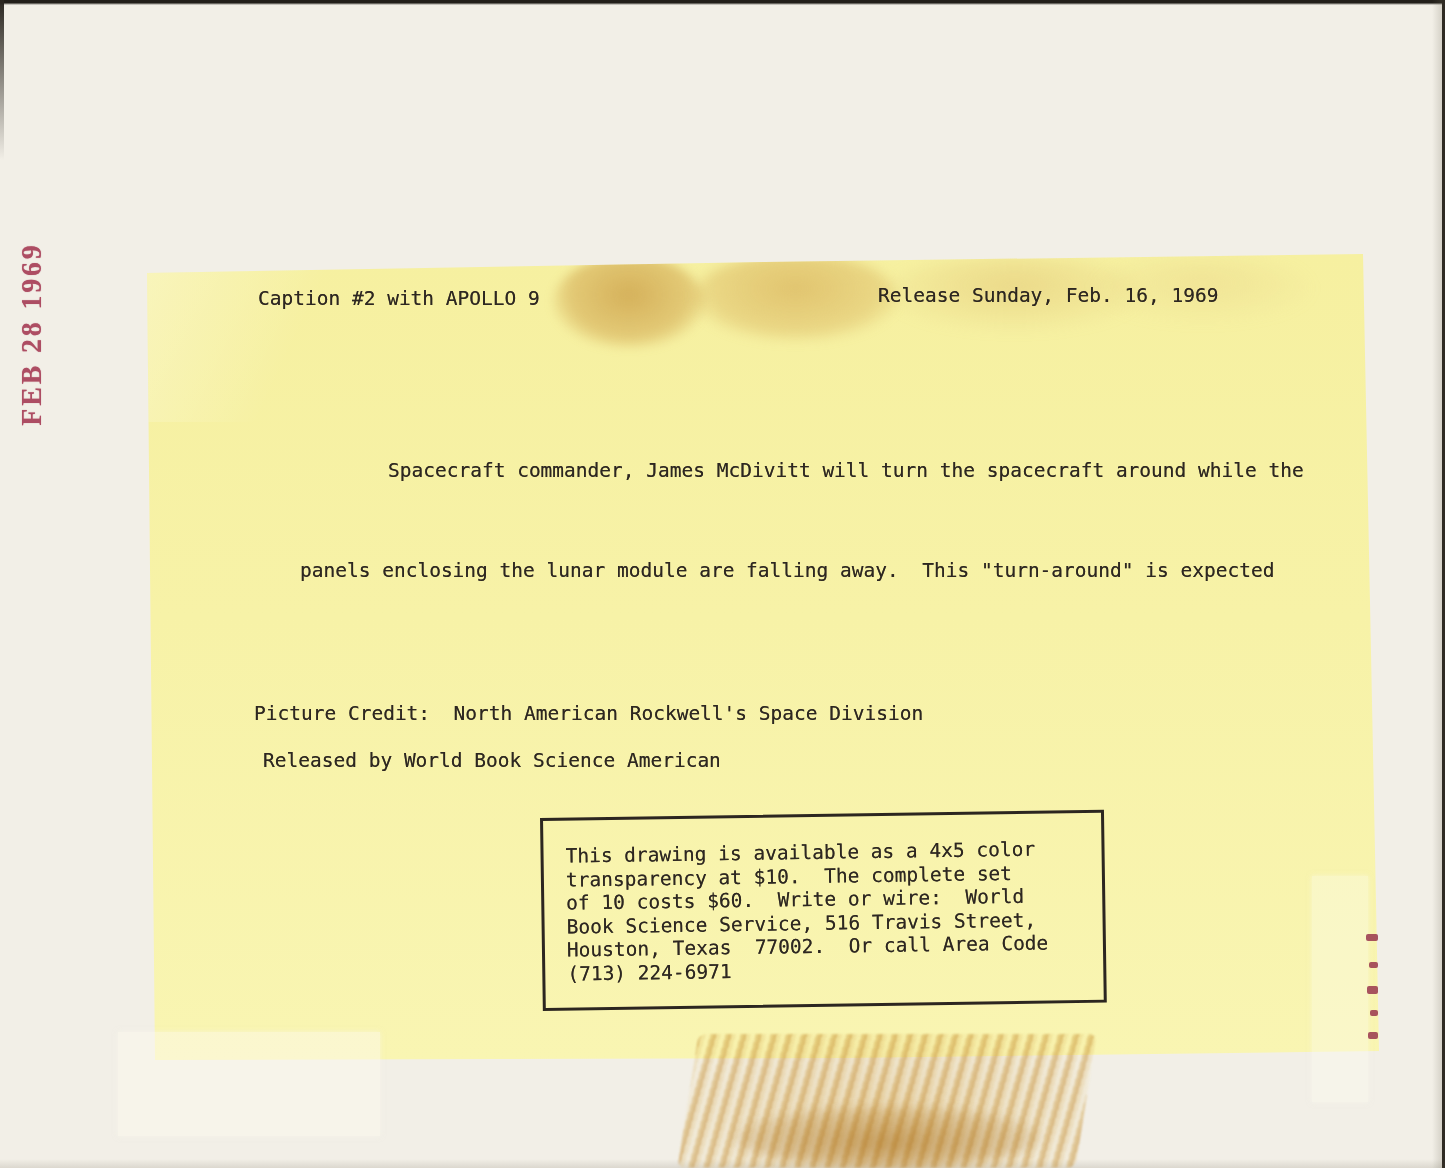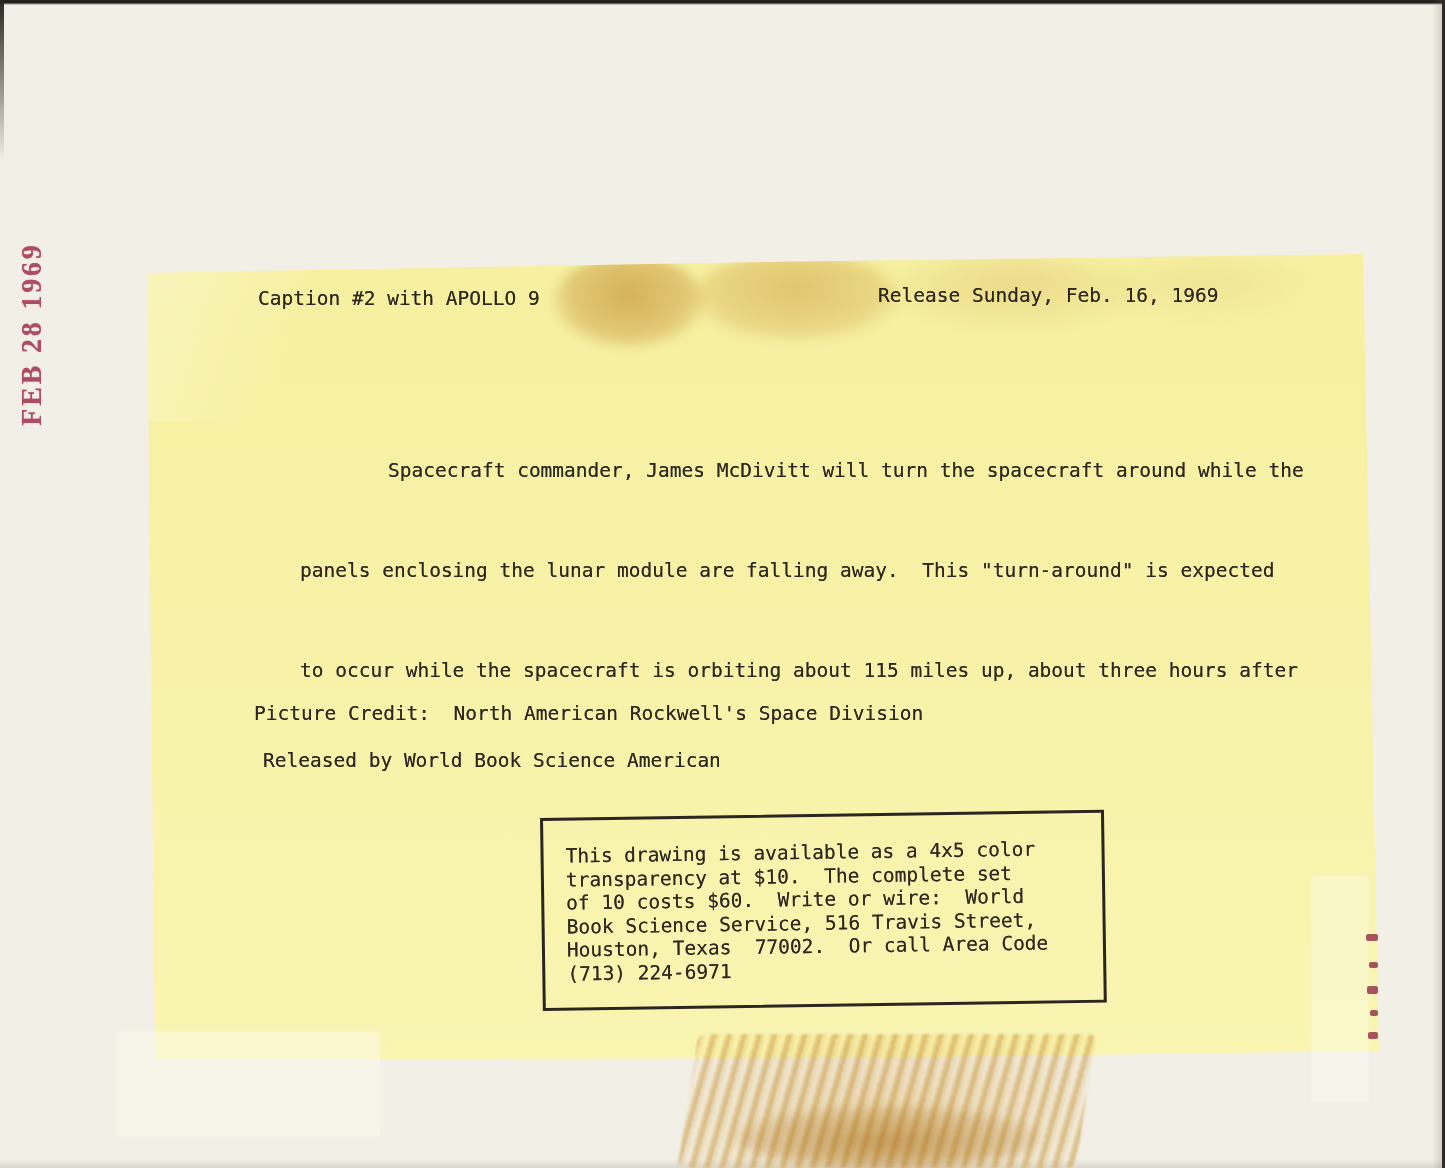--- a/index.html
+++ b/index.html
@@ -130,21 +130,20 @@
 <div class="ink-mark" style="left:1367px;top:986px;width:11px;height:8px;"></div>
 <div class="ink-mark" style="left:1370px;top:1010px;width:8px;height:6px;"></div>
 <div class="ink-mark" style="left:1368px;top:1032px;width:10px;height:7px;"></div>
 
 <div class="typed caption-title">Caption #2 with APOLLO 9</div>
 <div class="typed release-date">Release Sunday, Feb. 16, 1969</div>
 
 <div class="typed caption-paragraph">
   <div class="para-line para-indent">Spacecraft commander, James McDivitt will turn the spacecraft around while the</div>
   <div class="para-line">panels enclosing the lunar module are falling away.  This "turn-around" is expected</div>
-  <div class="para-line">to occur while the spacecraft is orbiting about 115 miles up, about three hours after</div>
 </div>
 
 <div class="typed picture-credit">Picture Credit:  North American Rockwell's Space Division</div>
 <div class="typed released-by">Released by World Book Science American</div>
 
 <div class="order-box">
   <div class="order-line">This drawing is available as a 4x5 color</div>
   <div class="order-line">transparency at $10.  The complete set</div>
   <div class="order-line">of 10 costs $60.  Write or wire:  World</div>
   <div class="order-line">Book Science Service, 516 Travis Street,</div>

